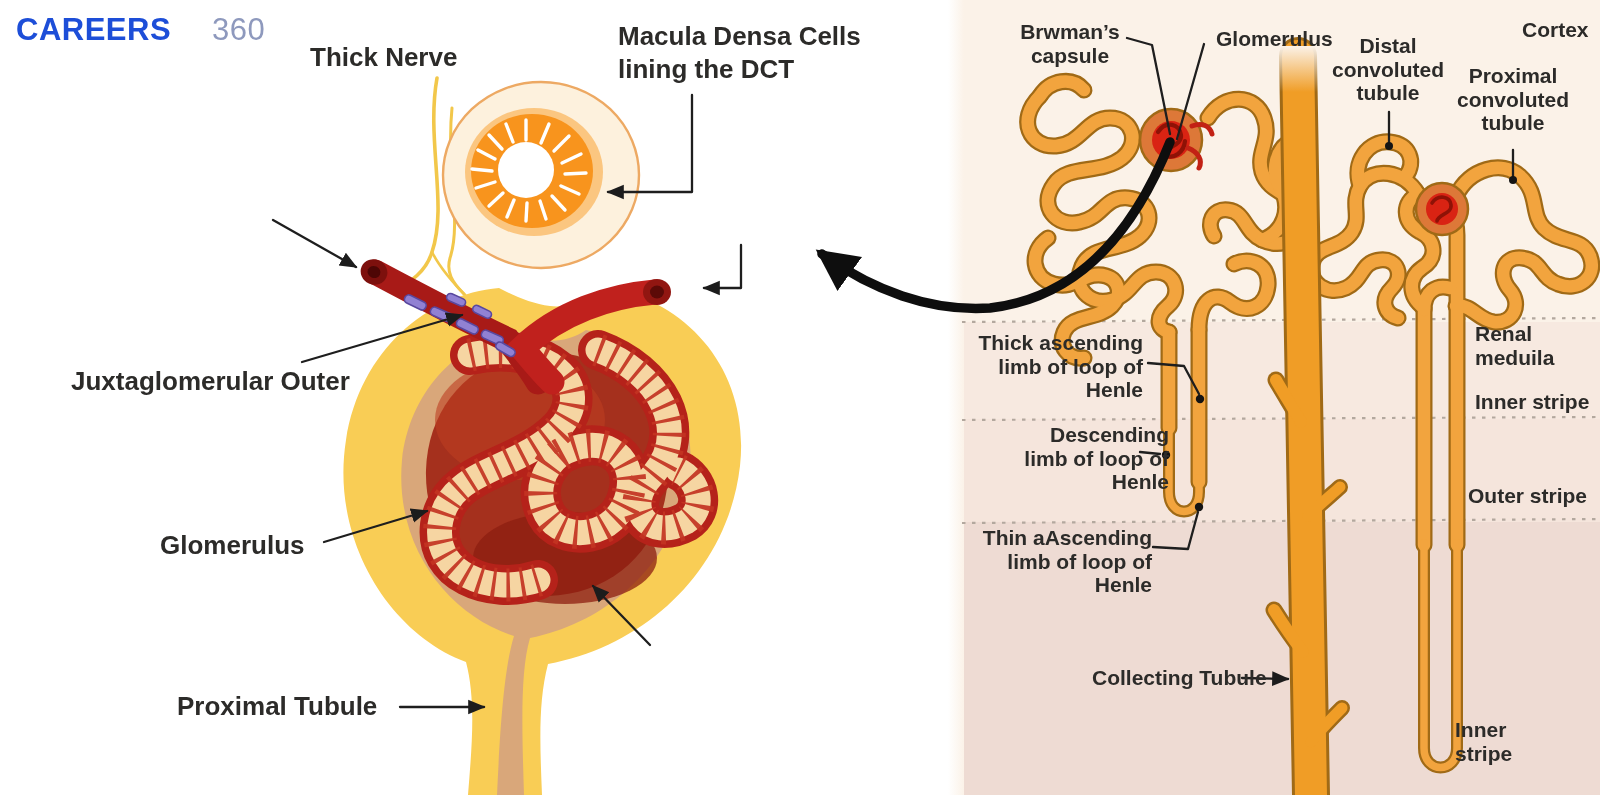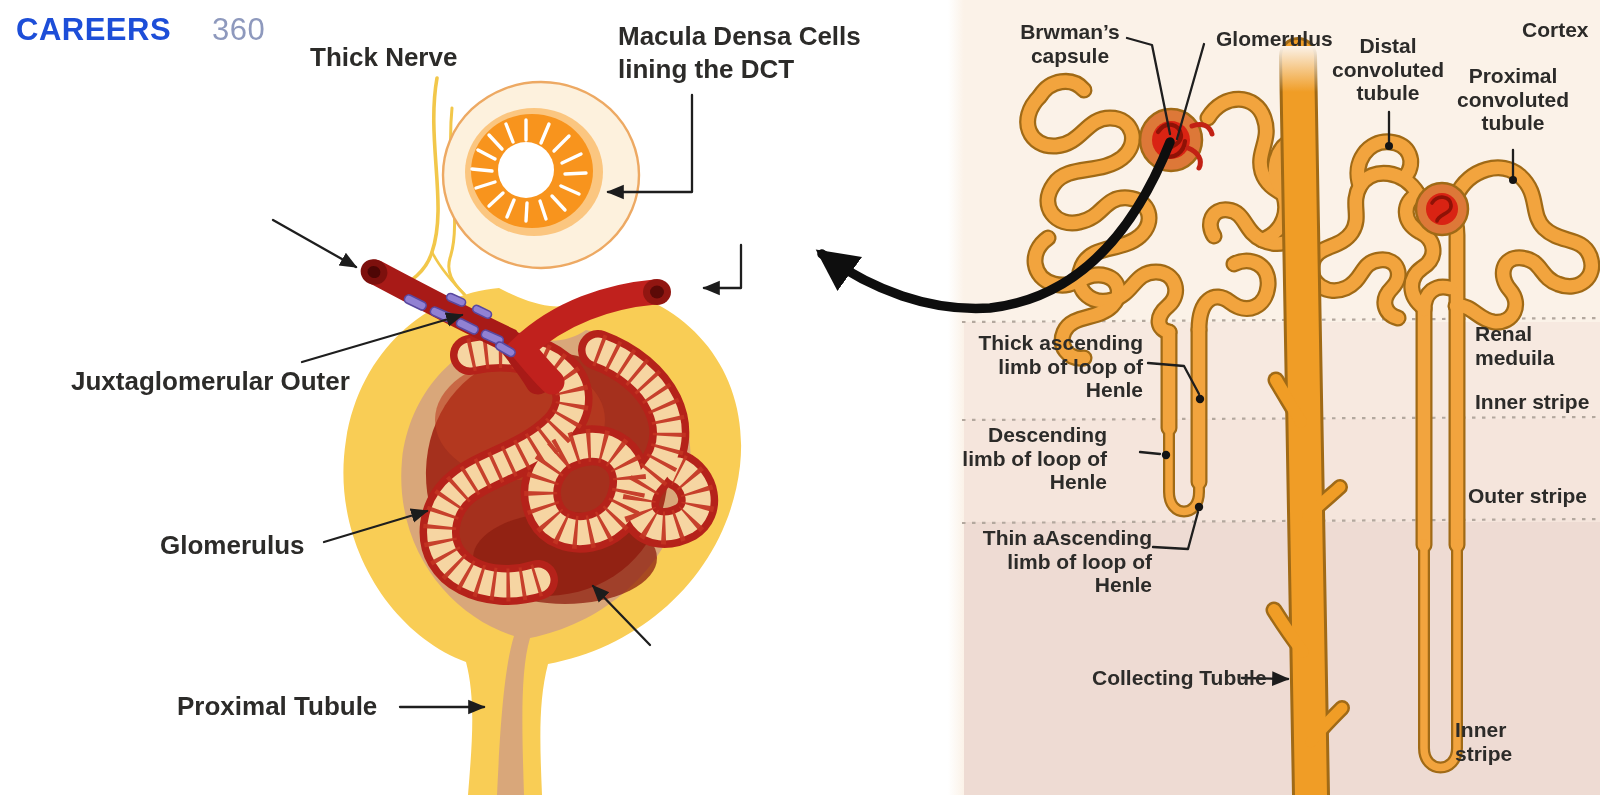--- a/index.html
+++ b/index.html
@@ -269,21 +269,21 @@
   <div class="lbl lbl-r" style="left:1216px;top:27px;">Glomerulus</div>
   <div class="lbl lbl-r ta-c" style="left:1332px;top:34px;width:112px;">Distal
 convoluted
 tubule</div>
   <div class="lbl lbl-r ta-c" style="left:1452px;top:64px;width:122px;">Proximal
 convoluted
 tubule</div>
   <div class="lbl lbl-r ta-r" style="left:958px;top:331px;width:185px;">Thick ascending
 limb of loop of
 Henle</div>
-  <div class="lbl lbl-r ta-r" style="left:944px;top:423px;width:163px;text-align:right;">Descending
+  <div class="lbl lbl-r ta-r" style="left:1006px;top:423px;width:163px;text-align:right;">Descending
 limb of loop of
 Henle</div>
   <div class="lbl lbl-r ta-r" style="left:962px;top:526px;width:190px;">Thin aAscending
 limb of loop of
 Henle</div>
   <div class="lbl lbl-r" style="left:1052px;top:666px;margin-left:40px;">Collecting Tubule</div>
 
   <div class="lbl lbl-r" style="left:1522px;top:18px;">Cortex</div>
   <div class="lbl lbl-r" style="left:1475px;top:322px;">Renal
 meduila</div>

